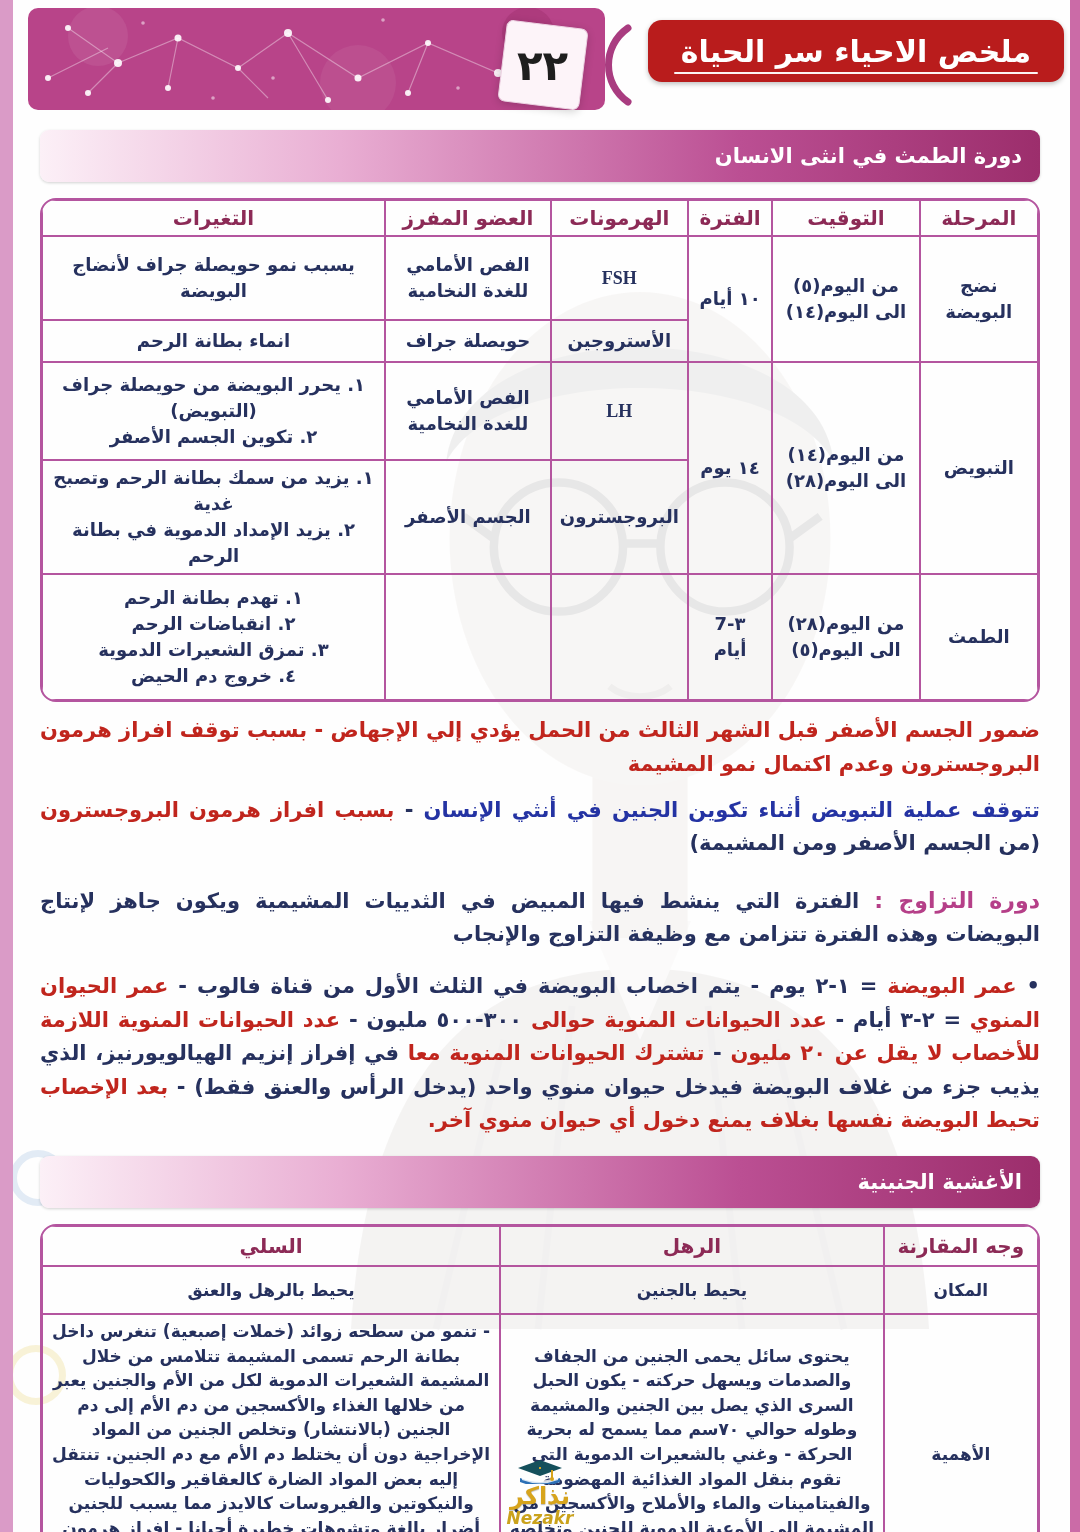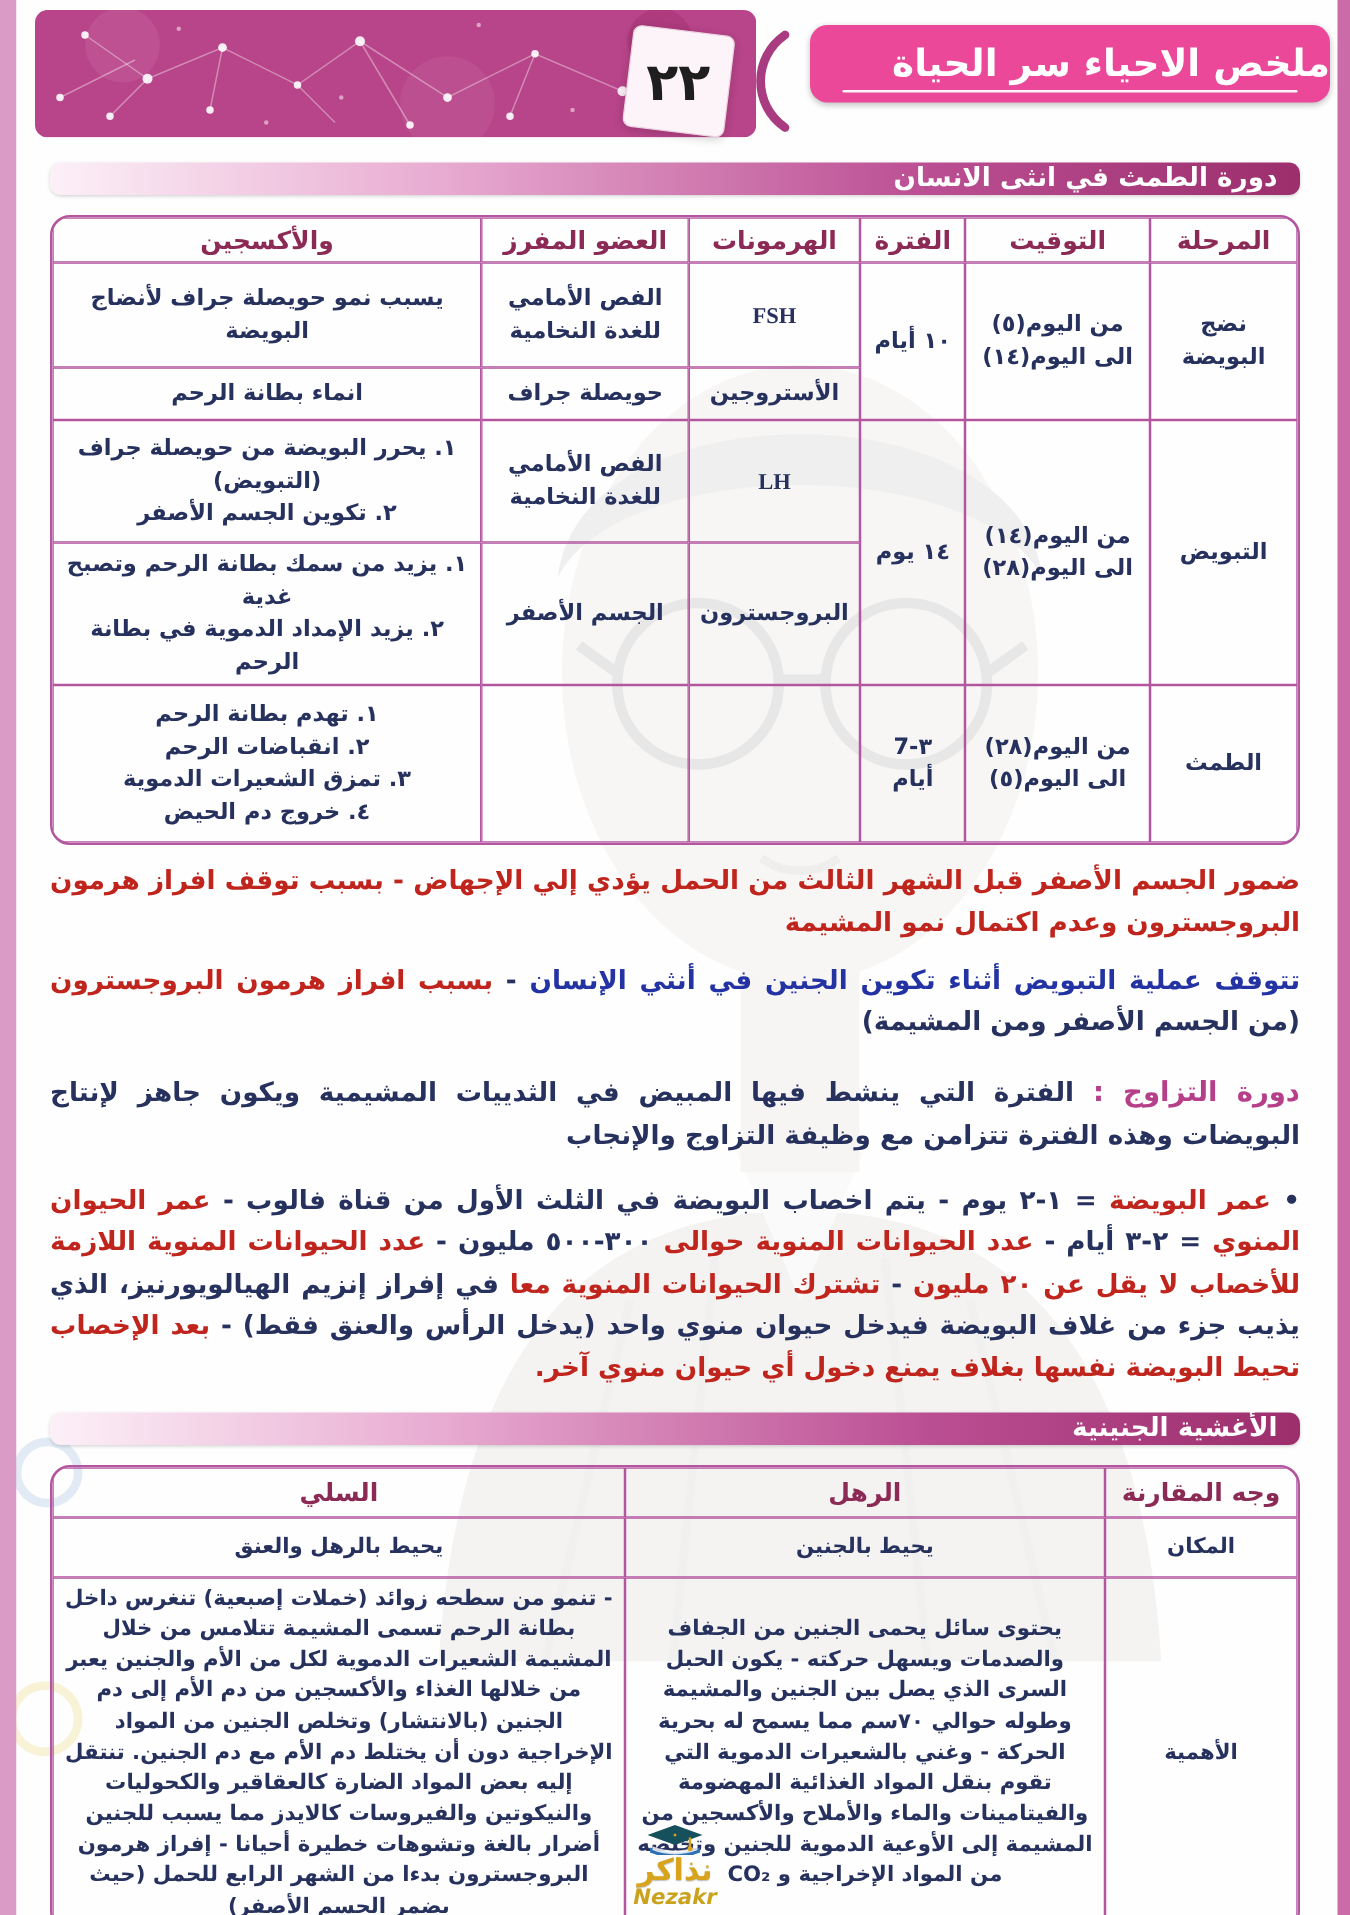--- a/index.html
+++ b/index.html
@@ -9,34 +9,34 @@
 
   
   .edge-left  { position:absolute; left:0; top:0; width:13px; height:100%; background:#da9bc7; z-index:3; }
   .edge-right { position:absolute; right:0; top:0; width:10px; height:100%; background:#cb6ba7; z-index:3; }
 
   
   .pattern-box { position:absolute; left:28px; top:8px; width:577px; height:102px; border-radius:10px; overflow:hidden; z-index:2; }
   .num-badge { position:absolute; left:502px; top:24px; width:82px; height:82px; background:#fdf4f9; border:1px solid #ecd2e2; border-radius:7px; transform:rotate(7deg); display:flex; align-items:center; justify-content:center; box-shadow:0 2px 8px rgba(0,0,0,.18); z-index:4; }
   .num-badge span { font-size:42px; font-weight:bold; color:#1e1e1e; transform:rotate(-7deg); }
   .crescent { position:absolute; left:590px; top:22px; z-index:2; }
-  .title-box { position:absolute; left:648px; right:16px; top:20px; height:62px; background:#ec4899; border-radius:14px; display:flex; align-items:center; box-shadow:0 2px 5px rgba(0,0,0,.25); z-index:2; }
+  .title-box { position:absolute; left:648px; right:16px; top:20px; height:62px; background:#b91c1c; border-radius:14px; display:flex; align-items:center; justify-content:center; box-shadow:0 2px 5px rgba(0,0,0,.25); z-index:2; }
   .title-box .ttl { color:#fff; font-size:30px; font-weight:bold; }
   .title-box::after { content:""; position:absolute; bottom:8px; left:26px; right:26px; height:2px; background:rgba(255,255,255,.95); border-radius:2px; }
 
   
   .portrait { position:absolute; left:300px; top:235px; width:680px; height:1100px; opacity:.12; z-index:1; pointer-events:none; }
 
   .faint-logo-blue { position:absolute; left:10px; top:1150px; width:56px; height:56px; border:7px solid #7fa8d8; border-radius:50%; opacity:.22; z-index:1; }
   .faint-logo-gold { position:absolute; left:6px; top:1345px; width:60px; height:60px; border:7px solid #e4c94f; border-radius:50%; opacity:.22; z-index:1; }
 
   
   .content { position:absolute; left:40px; right:40px; top:130px; z-index:2; }
 
-  .section-bar { height:26px; border-radius:9px; background:linear-gradient(to left,#9c2e6c 0%,#bb4f93 30%,#e9aed3 70%,#fcf0f7 100%); display:flex; color:#fff; font-weight:bold; font-size:21px; padding:0 18px; box-shadow:0 1px 3px rgba(0,0,0,.18); }
+  .section-bar { height:52px; border-radius:9px; background:linear-gradient(to left,#9c2e6c 0%,#bb4f93 30%,#e9aed3 70%,#fcf0f7 100%); display:flex; align-items:center; color:#fff; font-weight:bold; font-size:21px; padding:0 18px; box-shadow:0 1px 3px rgba(0,0,0,.18); }
 
   .tbl-wrap { border:2px solid #b4559f; border-radius:16px; overflow:hidden; margin-top:16px; }
   table.data { width:100%; border-collapse:separate; border-spacing:0; }
   .data th, .data td { border:1px solid #b4559f; padding:4px 8px; text-align:center; vertical-align:middle; }
   .data th { color:#8c2a56; font-size:20px; font-weight:bold; }
   .data td { color:#26315e; font-weight:bold; font-size:18px; line-height:1.45; }
   .list-cell { white-space:pre-line; text-align:right; padding-right:16px;margin-top:29px; }
   .hormone-en { font-family:Liberation Serif, serif; font-weight:normal; font-size:19px; }
   tr.h36{height:36px} tr.h84{height:84px} tr.h42{height:42px} tr.h98{height:98px} tr.h126{height:126px} tr.h40{height:40px} tr.h48{height:48px}
 
@@ -156,21 +156,21 @@
             <col style="width:17%">
             <col style="width:35.5%">
         </colgroup>
         <tbody>
             <tr class="h36">
           <th>المرحلة</th>
           <th>التوقيت</th>
           <th>الفترة</th>
           <th>الهرمونات</th>
           <th>العضو المفرز</th>
-          <th>والأكسجين</th>
+          <th>التغيرات</th>
         </tr>
         <tr class="h84">
           <td rowspan="2">نضج البويضة</td>
           <td rowspan="2">من اليوم(٥) الى اليوم(١٤)</td>
           <td rowspan="2">١٠ أيام</td>
           <td class="hormone-en">FSH</td>
           <td>الفص الأمامي للغدة النخامية</td>
           <td>يسبب نمو حويصلة جراف لأنضاج البويضة</td>
         </tr>
         <tr class="h42">

